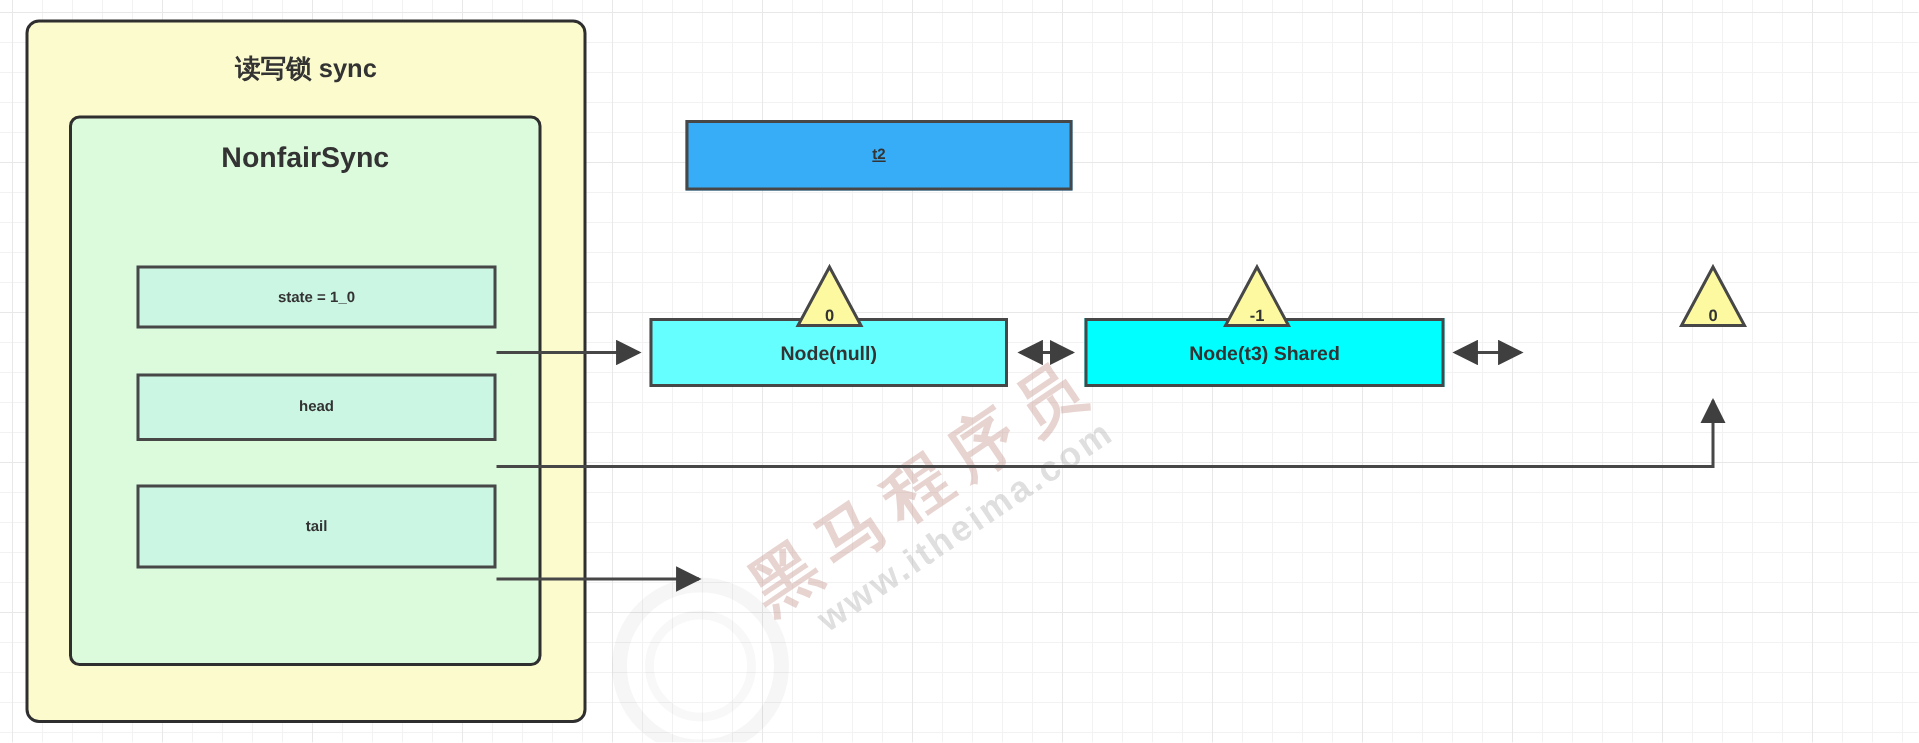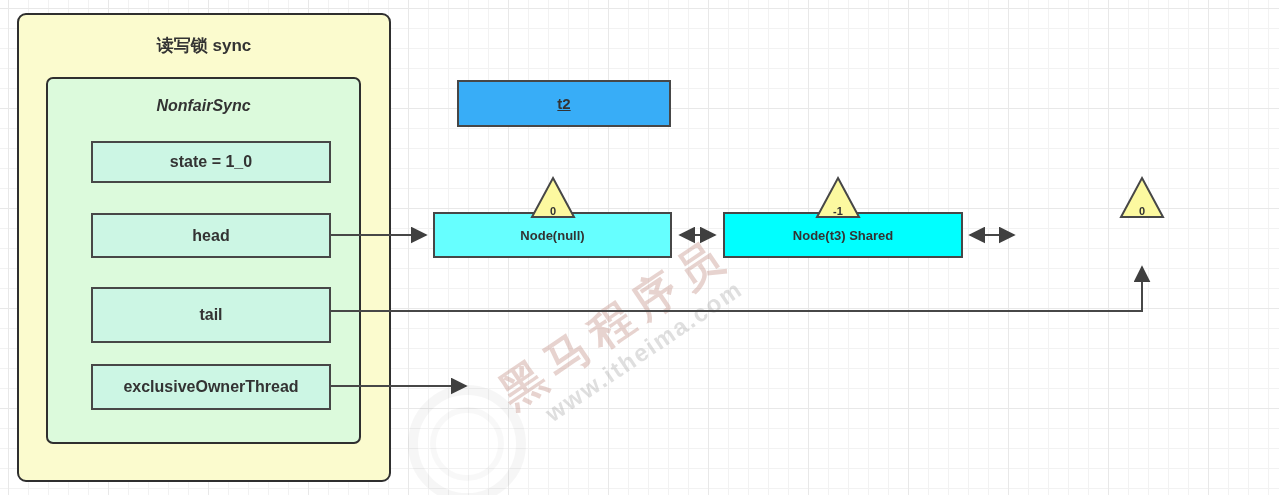--- a/index.html
+++ b/index.html
@@ -43,33 +43,33 @@
   
   .outer-box{
     left:17px;top:13px;width:374px;height:469px;z-index:2;
     background:#fbfbce;border:2px solid #2f2f2f;border-radius:9px;
   }
   .outer-title{left:17px;top:33px;width:374px;height:24px;z-index:2;font-size:17px;}
   .inner-box{
     left:46px;top:77px;width:315px;height:367px;z-index:2;
     background:#dcfadc;border:2px solid #2f2f2f;border-radius:7px;
   }
-  .inner-title{left:46px;top:95px;width:315px;height:22px;z-index:2;font-size:16px;font-style:italic;}
+  .inner-title{left:46px;top:95px;width:315px;height:22px;z-index:2;font-size:19px;}
   .field{
-    width:240px;left:91px;z-index:2;font-size:16px;
-    background:#ccf6e4;border:2px solid #474747;
+    width:240px;left:91px;z-index:2;font-size:10px;
+    background:#ccf6e4;border:2px solid #474747;margin-top:36px;
   }
   .field-state{top:141px;height:42px;}
   .field-head{top:213px;height:45px;}
   .field-tail{top:287px;height:56px;}
   .field-eot{top:364px;height:46px;}
 
   
   .thread-box{
-    left:457px;top:80px;width:214px;height:47px;z-index:2;font-size:15px;
+    left:457px;top:80px;width:258px;height:47px;z-index:2;font-size:10px;
     background:#38adf7;border:2px solid #474747;text-decoration:underline;
   }
   .node{height:46px;top:212px;z-index:2;font-size:13px;border:2px solid #474747;}
   .node-0{left:433px;width:239px;background:#66ffff;}
   .node-1{left:723px;width:240px;background:#00ffff;}
   .node-2{left:1022px;width:241px;background:#e4e4e4;}
   .null-box{
     left:473px;top:363px;width:239px;height:46px;z-index:2;font-size:15px;
     background:#ffffff;border:2px solid #474747;
   }
@@ -100,21 +100,20 @@
 
   <div class="abs outer-box"></div>
   <div class="abs center bold outer-title">读写锁 sync</div>
 
   <div class="abs inner-box"></div>
   <div class="abs center bold inner-title">NonfairSync</div>
 
   <div class="abs center bold field field-state">state = 1_0</div>
   <div class="abs center bold field field-head">head</div>
   <div class="abs center bold field field-tail">tail</div>
-  <div class="abs center bold field field-eot">exclusiveOwnerThread</div>
 
   <div class="abs center bold thread-box">t2</div>
 
   <div class="abs center bold node node-0">Node(null)</div>
   <div class="abs center bold node node-1">Node(t3) Shared</div>
 
 
   <div class="abs tri tri-0">
     <svg width="48" height="45">
       <polygon points="24,3 45,42 3,42" fill="#fcf9a0" stroke="#474747" stroke-width="2"></polygon>

